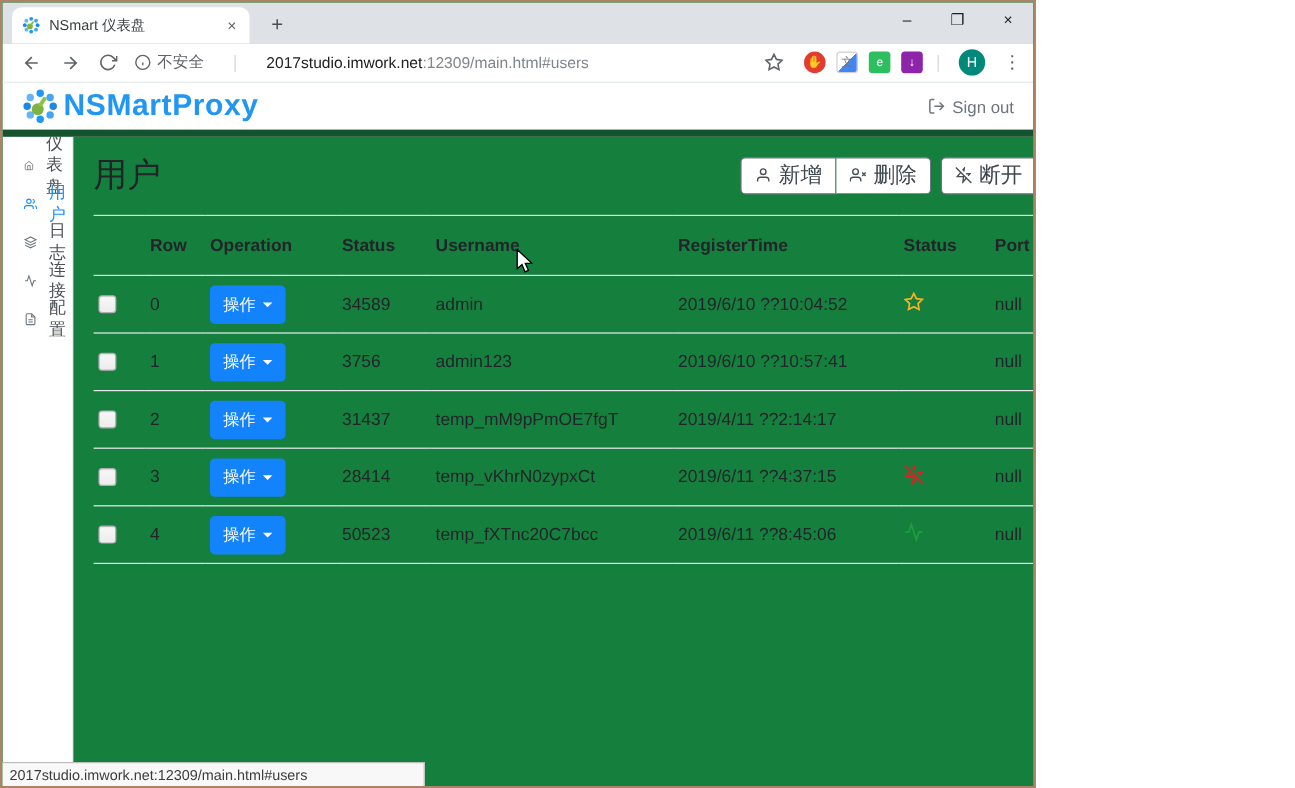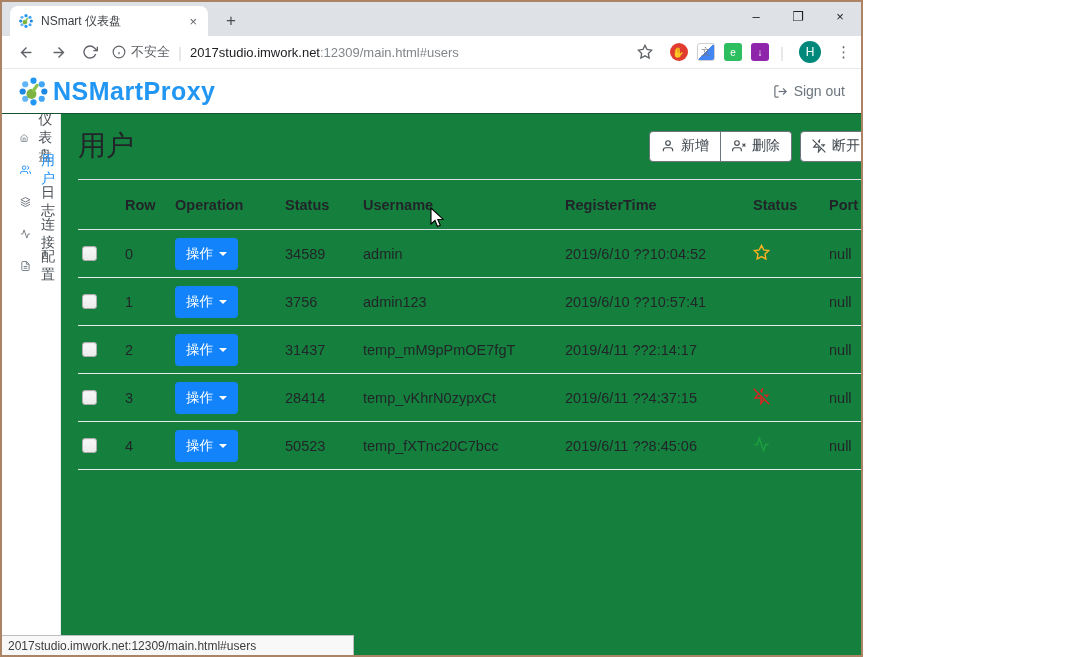--- a/index.html
+++ b/index.html
@@ -16,59 +16,59 @@
   .newtab-btn { font-size:17px; color:#4a4d51; margin:0 0 5px 10px; padding:0 8px; }
   .win-controls { position:absolute; top:0; right:0; height:30px; display:flex; align-items:center; }
   .win-btn { width:42px; text-align:center; font-size:13px; color:#202124; line-height:30px; }
 
   
   .toolbar { height:33px; background:#fff; display:flex; align-items:center; padding:0 8px;
              border-bottom:1px solid #e8eaed; }
   .nav-ico { width:26px; height:26px; display:flex; align-items:center; justify-content:center;
              color:#5f6368; margin:0 3px; }
   .nav-ico svg { stroke:#5f6368; }
-  .omnibox { flex:1; display:flex; align-items:center; margin:0 6px; font-size:13px; gap:6px; }
+  .omnibox { flex:1; display:flex; align-items:center; margin:0 6px; font-size:13px; gap:22px; }
   .sec-chip { display:flex; align-items:center; gap:5px; color:#5f6368; }
   .sec-sep { color:#dadce0; font-size:15px; margin:0 2px; }
   .url-host { color:#202124; }
   .url-rest { color:#80868b; }
   .ext-icons { display:flex; align-items:center; gap:9px; }
   .ext-box { width:18px; height:18px; border-radius:3px; display:flex; align-items:center;
              justify-content:center; font-size:10px; color:#fff; }
   .adblock { background:#e03c31; border-radius:50%; }
   .translate { background:linear-gradient(135deg,#fff 50%,#4285f4 50%); border:1px solid #d0d0d0; color:#757575; }
   .evernote { background:#2dbe60; }
   .idm { background:#8e24aa; }
   .avatar { width:22px; height:22px; border-radius:50%; background:#00897b; color:#fff;
             font-size:12px; display:flex; align-items:center; justify-content:center; margin-left:4px; }
   .menu-dots { color:#5f6368; font-size:15px; letter-spacing:0; margin:0 2px 0 6px; }
 
   
-  .app-header { height:45px; background:#fff; border-bottom:1px solid #14532d;
+  .app-header { height:45px; background:#fff; border-bottom:6px solid #14532d;
                 display:flex; align-items:center; padding:0 16px; }
   .brand { display:flex; align-items:center; gap:4px; }
   .brand-text { font-size:25px; font-weight:bold; color:#2196f3; letter-spacing:0.5px; }
   .signout { margin-left:auto; display:flex; align-items:center; gap:6px; color:#6c757d; font-size:14px; }
 
   
   .body-row { flex:1; display:flex; overflow:hidden; position:relative; }
   .sidebar { width:180px; background:#fff; border-right:1px solid #ebebeb; padding-top:8px; }
   .side-item { height:32px; display:flex; align-items:center; gap:10px; padding-left:18px;
                font-size:14px; color:#4a5056; cursor:default; }
   .side-item svg { stroke:#6c757d; }
   .side-item.active { color:#1b8df7; }
   .side-item.active svg { stroke:#1b8df7; }
 
   .main { flex:1; padding:0 17px; position:relative; }
   .title-row { display:flex; align-items:center; margin-top:13px; }
   .page-title { font-size:28px; color:#212529; font-weight:normal; }
   .actions { margin-left:auto; display:flex; gap:8px; }
   .btn-group { display:flex; }
   .act-btn { display:flex; align-items:center; gap:6px; padding:5px 11px; border:1px solid #6d757d;
-             background:#fff; font-size:14px; color:#3f474e; height:31px; }
+             background:#fff; font-size:18px; color:#3f474e; height:31px; }
   .act-btn svg { stroke:#4a5056; }
   .btn-group .act-btn:first-child { border-radius:4px 0 0 4px; }
   .btn-group .act-btn:last-child { border-radius:0 4px 4px 0; border-left:none;align-items:center; }
 
   
   table { border-collapse:collapse; width:865px; margin-top:14px; table-layout:fixed; }
   thead th { font-size:14.5px; color:#212529; text-align:left; font-weight:bold;
              border-top:1px solid #dee2e6; border-bottom:1px solid #dee2e6;
              height:50px; padding:0 4px; }
   tbody td { font-size:14.5px; color:#212529; height:48px; padding:0 4px;

